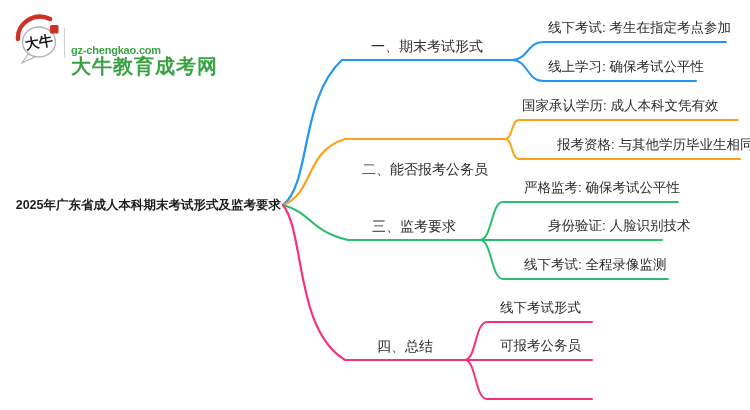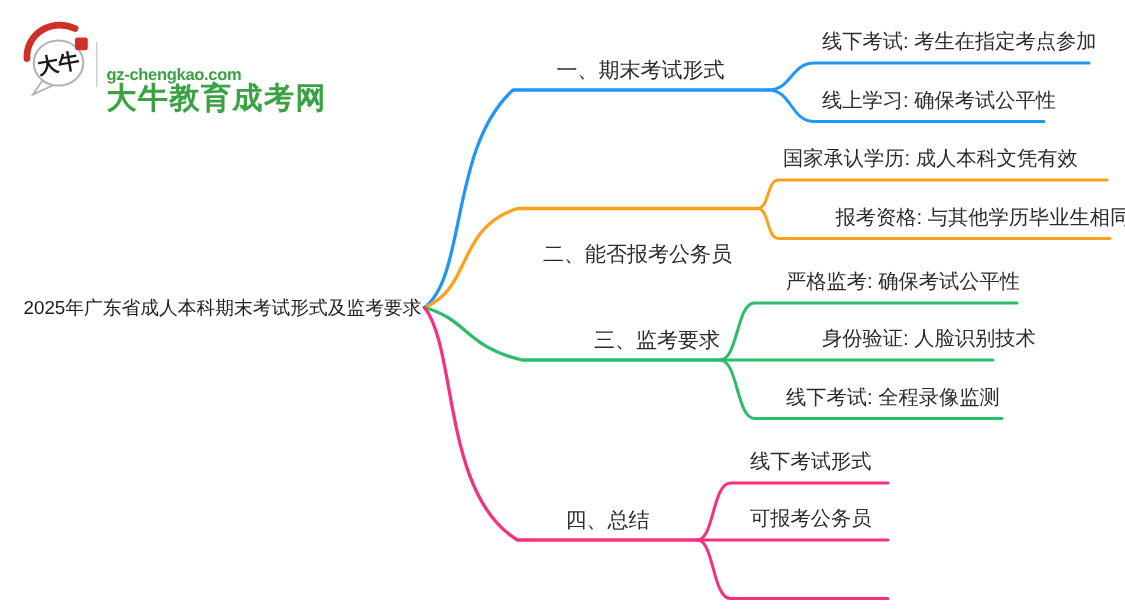--- a/index.html
+++ b/index.html
@@ -5,21 +5,21 @@
   html,body{margin:0;padding:0;background:#fff;}
   body{
     position:relative;width:750px;height:410px;overflow:hidden;
     font-family:"Liberation Sans","DejaVu Sans",sans-serif;
   }
   #mindmap-lines{position:absolute;left:0;top:0;width:750px;height:410px;}
   .node-label{
     position:absolute;color:#2b2b2b;white-space:nowrap;
     font-family:"Liberation Sans","DejaVu Sans",sans-serif;
   }
-  .central-label{font-size:12.5px;line-height:18px;font-weight:400;color:#1d1d1d;}
+  .central-label{font-size:12.5px;line-height:18px;font-weight:700;color:#1d1d1d;}
   .branch-label{font-size:14px;line-height:20px;text-align:center;}
   .child-label{font-size:13.5px;line-height:19px;text-align:right;}
   
   .logo{position:absolute;left:14px;top:12px;width:260px;height:56px;}
   .logo-icon{position:absolute;left:0;top:0;}
   .logo-divider{position:absolute;left:50px;top:16px;width:1px;height:30px;background:#cfcfcf;}
   .logo-title{
     position:absolute;left:57px;top:8px;font-size:20px;font-weight:bold;
     letter-spacing:1px;color:#3BA243;line-height:20px;margin-top:36px;
   }
@@ -70,21 +70,21 @@
 <div class="node-label central-label" style="right:469px;top:196px;">2025年广东省成人本科期末考试形式及监考要求</div>
 
 <div class="node-label branch-label" style="left:342px;top:36px;width:170px;">一、期末考试形式</div>
 <div class="node-label child-label" style="left:548px;top:18px;">线下考试: 考生在指定考点参加</div>
 <div class="node-label child-label" style="left:548px;top:57px;">线上学习: 确保考试公平性</div>
 
 <div class="node-label branch-label" style="left:345px;top:115px;width:160px;margin-top:44px;">二、能否报考公务员</div>
 <div class="node-label child-label" style="left:522px;top:96px;">国家承认学历: 成人本科文凭有效</div>
 <div class="node-label child-label" style="left:522px;top:135px;margin-left:35px;">报考资格: 与其他学历毕业生相同</div>
 
-<div class="node-label branch-label" style="left:348px;top:216px;width:132px;text-align:right;">三、监考要求</div>
+<div class="node-label branch-label" style="left:348px;top:216px;width:132px;">三、监考要求</div>
 <div class="node-label child-label" style="left:524px;top:178px;">严格监考: 确保考试公平性</div>
 <div class="node-label child-label" style="left:548px;top:216px;">身份验证: 人脸识别技术</div>
 <div class="node-label child-label" style="left:524px;top:255px;">线下考试: 全程录像监测</div>
 
 <div class="node-label branch-label" style="left:345px;top:336px;width:120px;text-align:center;">四、总结</div>
 <div class="node-label child-label" style="left:500px;top:298px;">线下考试形式</div>
 <div class="node-label child-label" style="left:500px;top:336px;">可报考公务员</div>
 <div class="node-label child-label" style="left:500px;top:375px;margin-top:40px;">严格监考要求</div>
 
 </body></html>

